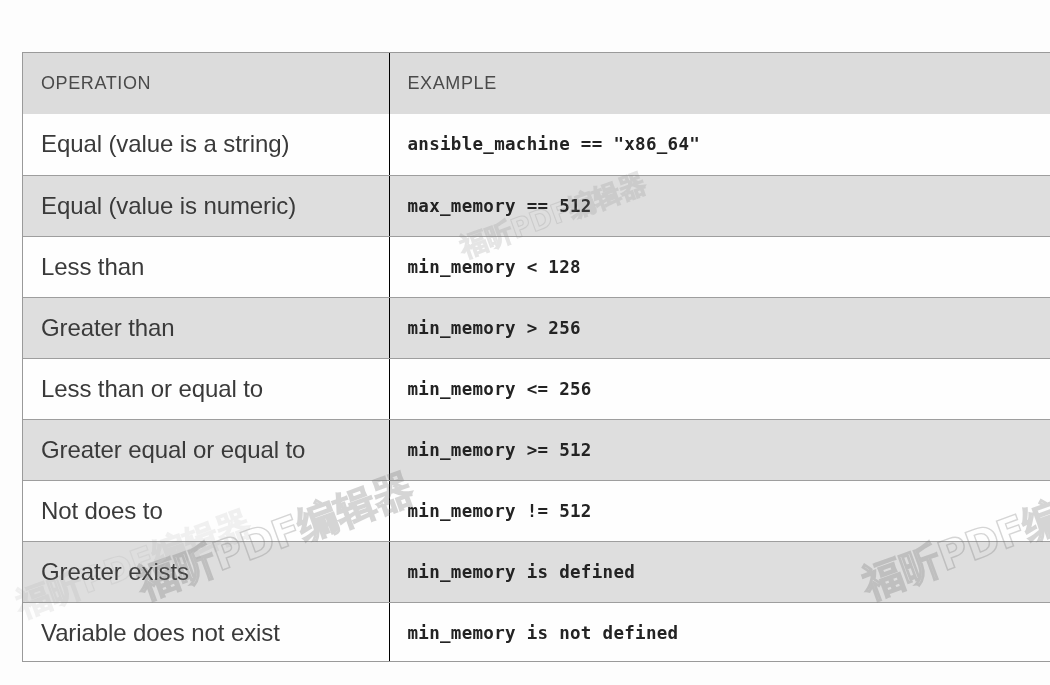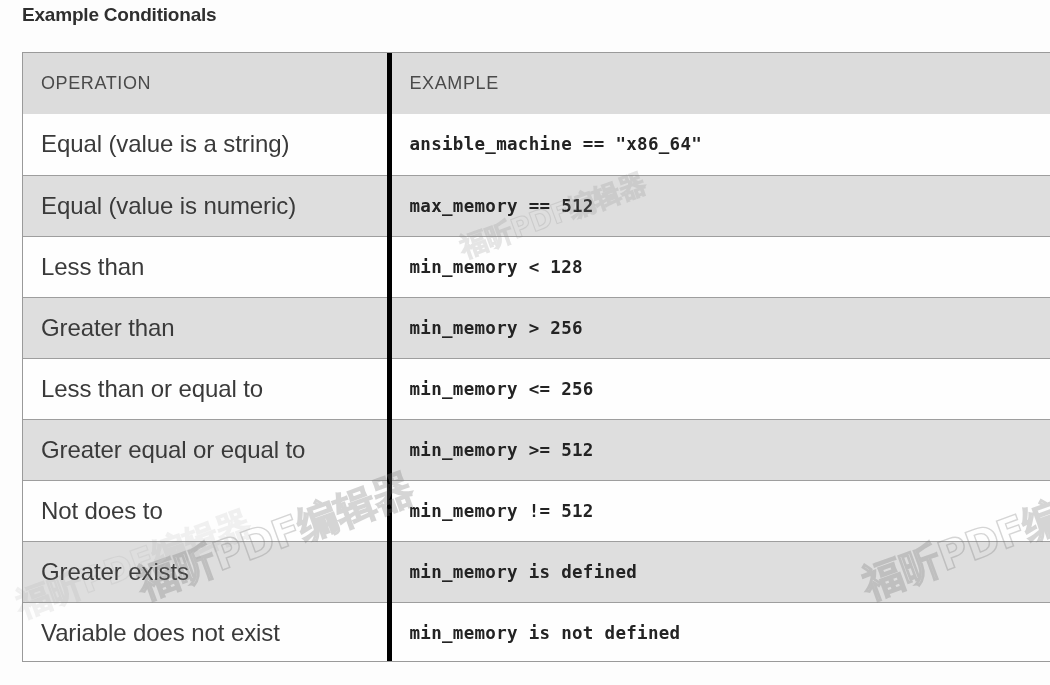--- a/index.html
+++ b/index.html
@@ -60,21 +60,21 @@
     border-bottom: 1px solid #9e9e9e;
     padding: 0 18px;
     height: 61px;
     vertical-align: middle;
     text-align: left;
     box-sizing: border-box;
   }
 
   table.cond-table th.op-col,
   table.cond-table td.op-col {
-    border-right: 5px solid #000000;
+    border-right: 1px solid #000000;
   }
 
   table.cond-table tr:last-child th,
   table.cond-table tr:last-child td {
     border-bottom: 0;
   }
 
   
   tr.header-row th {
     background: #dcdcdc;
@@ -140,21 +140,20 @@
     font-size: 34px;
     transform: rotate(-20deg);
     -webkit-text-stroke: 1.2px rgba(140,140,140,0.12);
   }
 </style>
 </head>
 <body>
 
 <div class="page">
 
-  <div class="page-title">Example Conditionals</div>
 
   <div class="table-wrap">
     <table class="cond-table">
       <colgroup>
         <col class="col-op">
         <col class="col-ex">
       </colgroup>
       <thead>
         <tr class="header-row">
           <th class="op-col">OPERATION</th>

